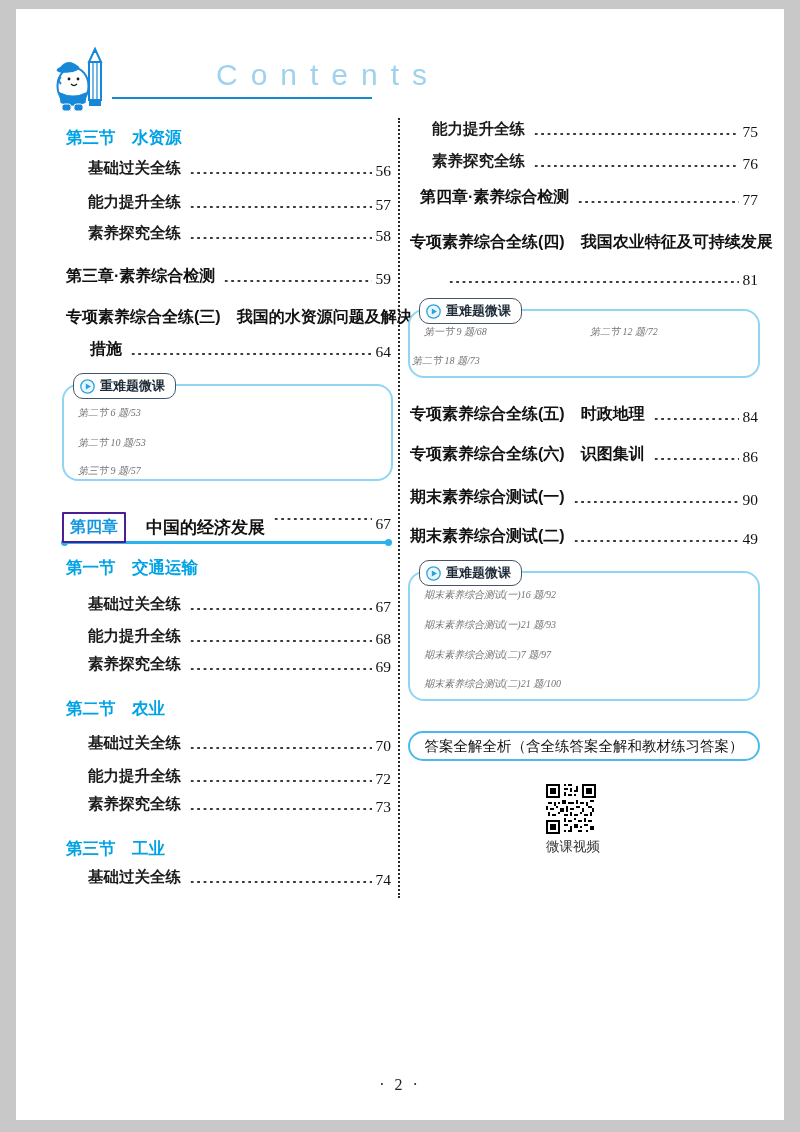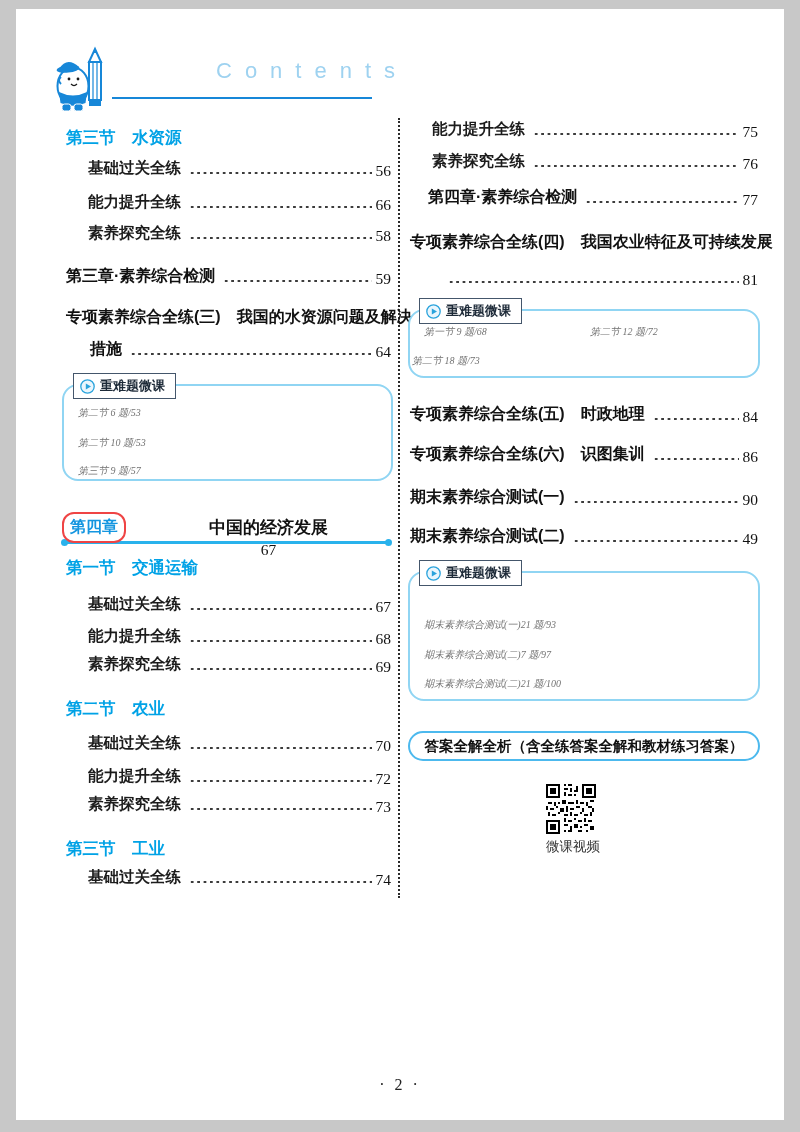--- a/index.html
+++ b/index.html
@@ -7,21 +7,21 @@
   .canvas { position:relative; width:800px; height:1132px; background:#c8c8c8; overflow:hidden; }
   .sheet { position:absolute; left:16px; top:9px; right:16px; bottom:12px; background:#ffffff; }
 
   
   .hdr-mascot { position:absolute; left:52px; top:46px; width:60px; height:66px; }
   .hdr-badge { position:absolute; left:112px; top:54px; width:86px; height:45px;
     border:3px solid #1787d8; border-radius:14px 14px 14px 14px; background:#fff;
     display:flex; align-items:center; justify-content:center;
     color:#1596e0; font-weight:700; font-size:26px; letter-spacing:8px; padding-left:8px; z-index:2; }
   .hdr-line { position:absolute; left:112px; top:97px; width:260px; height:2px; background:#1787d8; }
-  .hdr-en { position:absolute; left:216px; top:58px; font-size:22px; color:#9ed2f0;
+  .hdr-en { position:absolute; left:216px; top:58px; font-size:30px; color:#9ed2f0;
     letter-spacing:13px; font-weight:400; }
 
   
   .col { position:absolute; top:0; height:100%; }
   .col-left  { left:62px;  width:331px; }
   .col-right { left:408px; width:352px; }
   .divider { position:absolute; left:398px; top:118px; height:780px; width:0;
     border-left:2.5px dotted #2a2a2a; }
 
   
@@ -33,43 +33,43 @@
   .pg { font-family:"Liberation Serif",serif; font-size:15.5px; color:#111; line-height:1; padding-bottom:1px; }
 
   .sec-heading { position:absolute; left:4px; color:#00a2e6; font-weight:700; font-size:16.5px; }
   .entry { left:26px; }
   .entry .lbl { font-family:"Liberation Serif",serif; font-weight:600; font-size:15.5px; color:#1c1c1c; }
   .bold-row .lbl { font-weight:700; font-size:16px; color:#111; }
   .wrap-line { position:absolute; left:4px; right:0; font-weight:700; font-size:16px; color:#111; white-space:nowrap; }
 
   
   .ch4-badge { position:absolute; left:0; top:512px; width:64px; height:31px;
-    border:2px solid #ef4444; border-radius:12px; background:#fff; z-index:2;
+    border:2px solid #4c1d95; border-radius:1px; background:#fff; z-index:2;
     display:flex; align-items:center; justify-content:center;
     color:#1596e0; font-weight:700; font-size:16px; }
-  .ch4-row { position:absolute; left:84px; right:2px; top:516px; display:flex; align-items:center; height:21px;flex-direction:column; }
+  .ch4-row { position:absolute; left:84px; right:2px; top:516px; display:flex; align-items:flex-start; height:21px; }
   .ch4-row .lbl { font-weight:700; font-size:17px; color:#111; white-space:nowrap; }
   .ch4-line { position:absolute; left:0; right:2px; top:541px; height:2.5px; background:#29b2ec; }
   .ch4-line::before, .ch4-line::after { content:""; position:absolute; top:-2.2px; width:7px; height:7px;
     border-radius:50%; background:#29b2ec; }
   .ch4-line::before { left:-1px; } .ch4-line::after { right:-1px; }
 
   
   .micro-box { position:absolute; left:0; right:0; border:2px solid #90d5f3; border-radius:16px; background:#fff; }
   .micro-header { position:absolute; top:-13px; left:9px; display:flex; align-items:center; gap:5px;
-    background:#fff; border:1.5px solid #44566b; border-radius:0; padding:3px 10px 3px 6px;
+    background:#fff; border:1.5px solid #44566b; border-radius:10px; padding:3px 10px 3px 6px;
     font-weight:700; font-size:13px; color:#1d2a38; }
   .micro-item { position:absolute; font-style:italic; font-family:"Liberation Serif",serif;
     font-size:10px; color:#737373; white-space:nowrap; }
 
   
   .banner { position:absolute; left:0; right:0; top:731px; height:30px;
     border:2px solid #4cb9ee; border-radius:15px; background:#fff;
     display:flex; align-items:center; justify-content:center;
-    font-weight:700; font-size:14.5px; color:#111; white-space:nowrap; }
+    font-weight:400; font-size:14.5px; color:#111; white-space:nowrap; }
   .qr { position:absolute; left:138px; top:784px; width:50px; height:50px; }
   .qr-caption { position:absolute; left:120px; top:838px; width:90px; text-align:center;
     font-size:13.5px; color:#333; }
 
   .page-num { position:absolute; left:0; top:1076px; width:100%; text-align:center;
     font-family:"Liberation Serif",serif; font-size:16px; color:#222; letter-spacing:3px; }
 </style>
 </head>
 <body>
 
@@ -111,21 +111,21 @@
     <div class="sec-heading" style="top:127px">第三节　水资源</div>
 
     <div class="row entry" style="top:158px">
       <span class="lbl">基础过关全练</span>
       <span class="leader"></span>
       <span class="pg">56</span>
     </div>
     <div class="row entry" style="top:192px">
       <span class="lbl">能力提升全练</span>
       <span class="leader"></span>
-      <span class="pg">66</span>
+      <span class="pg">57</span>
     </div>
     <div class="row entry" style="top:223px">
       <span class="lbl">素养探究全练</span>
       <span class="leader"></span>
       <span class="pg">58</span>
     </div>
 
     <div class="row bold-row" style="top:266px;left:4px">
       <span class="lbl">第三章·素养综合检测</span>
       <span class="leader"></span>
@@ -208,21 +208,21 @@
       <span class="lbl">能力提升全练</span>
       <span class="leader"></span>
       <span class="pg">75</span>
     </div>
     <div class="row entry" style="top:151px;left:24px">
       <span class="lbl">素养探究全练</span>
       <span class="leader"></span>
       <span class="pg">76</span>
     </div>
 
-    <div class="row bold-row" style="top:187px;left:20px">
+    <div class="row bold-row" style="top:187px;left:12px">
       <span class="lbl">第四章·素养综合检测</span>
       <span class="leader"></span>
       <span class="pg">77</span>
     </div>
 
     <div class="wrap-line" style="top:232px;left:2px">专项素养综合全练(四)　我国农业特征及可持续发展</div>
     <div class="row bold-row" style="top:267px;left:32px">
       <span class="leader"></span>
       <span class="pg">81</span>
     </div>
@@ -262,20 +262,21 @@
     </div>
 
     <div class="micro-box" style="top:571px;height:130px">
       <div class="micro-header">
         <svg width="15" height="15" viewBox="0 0 15 15">
           <circle cx="7.5" cy="7.5" r="6.7" fill="#eaf6fd" stroke="#2aa3dc" stroke-width="1.3"></circle>
           <polygon points="5.8,4.5 11,7.5 5.8,10.5" fill="#2aa3dc"></polygon>
         </svg>
         <span>重难题微课</span>
       </div>
+      <div class="micro-item" style="top:15px;left:14px">期末素养综合测试(一)16 题/92</div>
       <div class="micro-item" style="top:45px;left:14px">期末素养综合测试(一)21 题/93</div>
       <div class="micro-item" style="top:75px;left:14px">期末素养综合测试(二)7 题/97</div>
       <div class="micro-item" style="top:104px;left:14px">期末素养综合测试(二)21 题/100</div>
     </div>
 
     <div class="banner">答案全解全析（含全练答案全解和教材练习答案）</div>
 
     <svg class="qr" viewBox="0 0 25 25" shape-rendering="crispEdges">
       <rect x="0" y="0" width="25" height="25" fill="#fff"></rect>
       <rect x="0" y="0" width="7" height="7" fill="#000"></rect>

